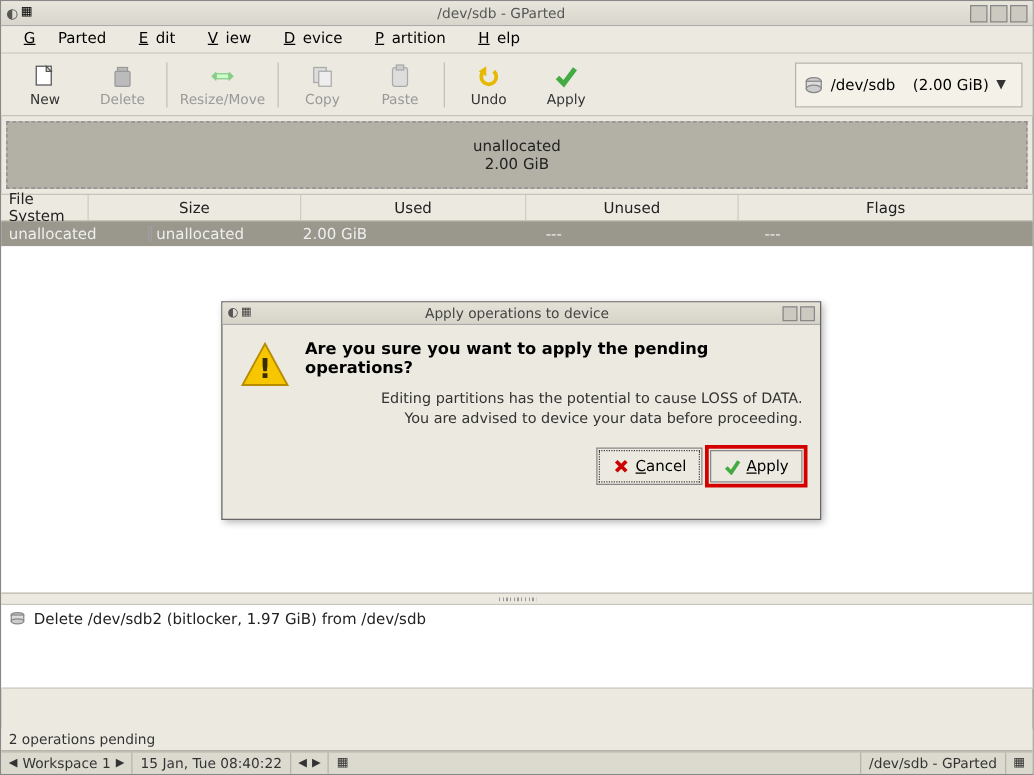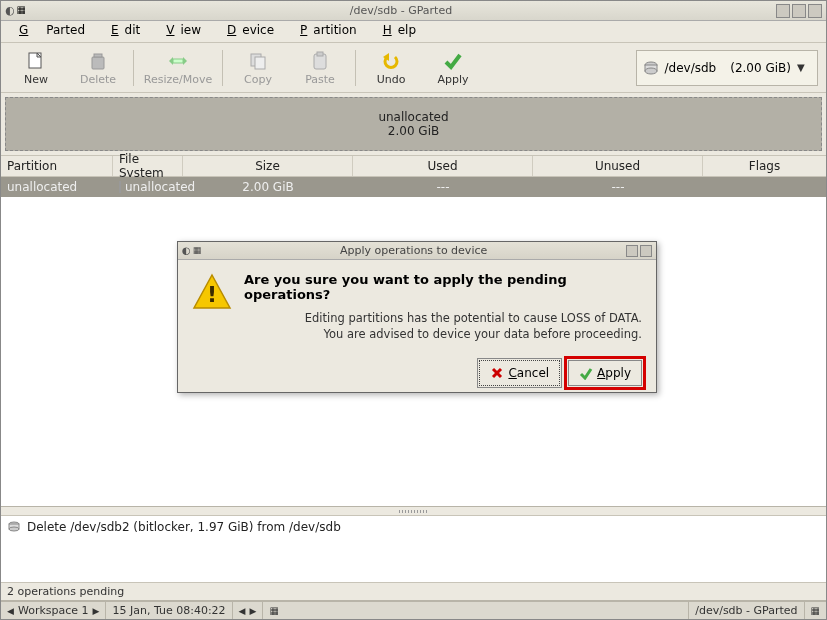--- a/index.html
+++ b/index.html
@@ -29,38 +29,38 @@
   .col-part { width: 112px; } .col-fs { width: 70px; } .col-size { width: 170px; justify-content: center; } .col-used { width: 180px; justify-content: center; } .col-unused { width: 170px; justify-content: center; } .col-flags { flex: 1; justify-content: center; border-right: none; }
   .table-row { height: 20px; display: flex; background: #9a978d; color: #eee; font-size: 12px; }
   .td { display: flex; align-items: center; padding: 0 6px; }
   .td .sw { width: 14px; height: 12px; background: #bbb; border: 1px solid #999; margin-right: 4px; }
   .main-area { flex: 1; background: #fff; position: relative; border-bottom: 1px solid #b8b4a8; }
   .grip { height: 8px; background: #ece9e0; display: flex; align-items: center; justify-content: center; }
   .grip .dots { width: 30px; height: 3px; background: repeating-linear-gradient(90deg,#999 0 1px,transparent 1px 3px); }
   .pending { height: 68px; background: #fff; overflow: auto; border-top: 1px solid #c8c4b8; border-bottom: 1px solid #c8c4b8; }
   .pend-row { display: flex; align-items: center; gap: 6px; padding: 4px 6px; font-size: 12px; color: #222; }
   .pend-row .drum { width: 14px; height: 12px; display:inline-block; }
-  .statusbar { height: 18px; background: #ece9e0; display: flex; align-items: center; padding: 0 6px; font-size: 11px; color: #333; border-bottom: 1px solid #b8b4a8; }
+  .statusbar { height: 18px; background: #ece9e0; display: flex; align-items: center; padding: 0 6px; font-size: 11px; color: #333; border-bottom: 1px solid #b8b4a8; margin-top: 32px; }
   .taskbar { height: 18px; background: #dcd9cf; display: flex; align-items: center; font-size: 11px; color: #333; border-top: 1px solid #b8b4a8; }
   .taskbar .seg { padding: 0 6px; border-right: 1px solid #b8b4a8; height: 100%; display: flex; align-items: center; gap: 4px; }
   .taskbar .arrow { font-size: 9px; }
   .taskbar .spacer { flex: 1; }
 
   
   .dialog { position: absolute; left: 176px; top: 44px; width: 480px; background: #ece9e0; border: 1px solid #666; box-shadow: 2px 2px 6px rgba(0,0,0,0.3); }
   .dlg-title { height: 18px; background: linear-gradient(#e4e1d6,#d6d3c8); display: flex; align-items: center; font-size: 11px; color: #444; border-bottom: 1px solid #aaa; }
   .dlg-title .left-icons { display:flex; gap:2px; padding-left:4px;}
   .dlg-title .t { flex:1; text-align:center; }
   .dlg-title .right-icons { display:flex; gap:2px; padding-right:4px;}
   .dlg-body { padding: 12px 14px 14px 14px; display: flex; gap: 12px; }
   .warn-icon { width: 40px; height: 40px; flex-shrink:0; }
   .dlg-text { flex: 1; }
   .dlg-text h3 { font-size: 13px; font-weight: bold; margin-bottom: 8px; }
   .dlg-text p { font-size: 11.5px; line-height: 1.4; color: #333; text-align: right; }
-  .dlg-buttons { display: flex; justify-content: flex-end; gap: 8px; padding: 4px 14px 6px 14px; }
+  .dlg-buttons { display: flex; justify-content: flex-end; gap: 8px; padding: 4px 14px 29px 14px; }
   .dlg-btn { height: 26px; padding: 0 10px; display: flex; align-items: center; gap: 4px; background: #ece9e0; border: 1px solid #888; font-size: 12px; cursor: default; }
   .dlg-btn.cancel { border: 1px dotted #444; outline: 1px solid #888; outline-offset: 1px; }
   .dlg-btn.apply { outline: 3px solid #d40000; outline-offset: 1px; }
   svg { display:block; }
 </style>
 </head>
 <body>
 
 <div class="window">
 
@@ -167,21 +167,20 @@
       <span class="caret">▼</span>
     </div>
   </div>
 
   <div class="graphic">
     <span>unallocated</span>
     <span>2.00 GiB</span>
   </div>
 
   <div class="table-head">
-    <div class="th col-part">Partition</div>
     <div class="th col-fs">File System</div>
     <div class="th col-size">Size</div>
     <div class="th col-used">Used</div>
     <div class="th col-unused">Unused</div>
     <div class="th col-flags">Flags</div>
   </div>
 
   <div class="table-row">
     <div class="td col-part">
         <span>unallocated</span>

